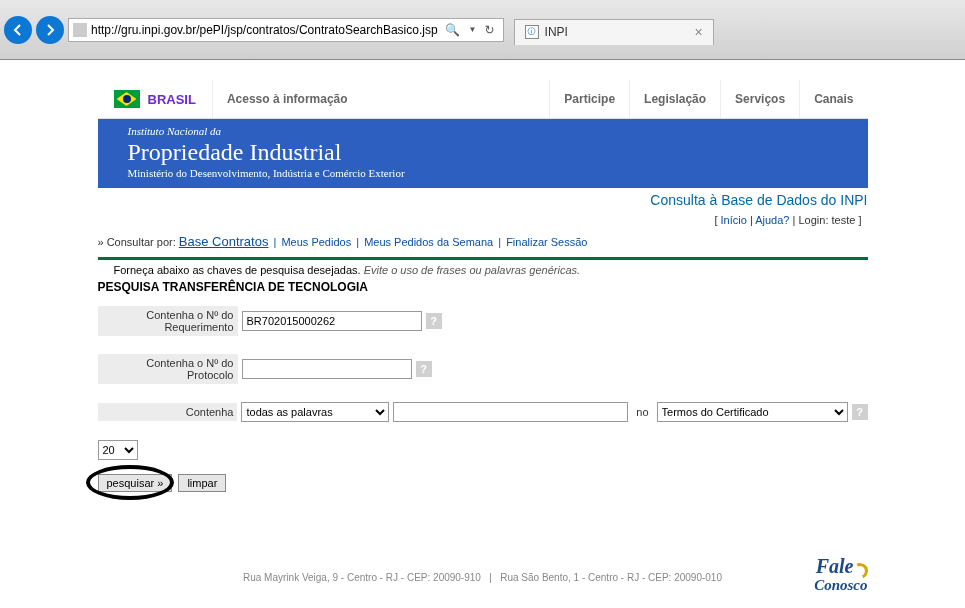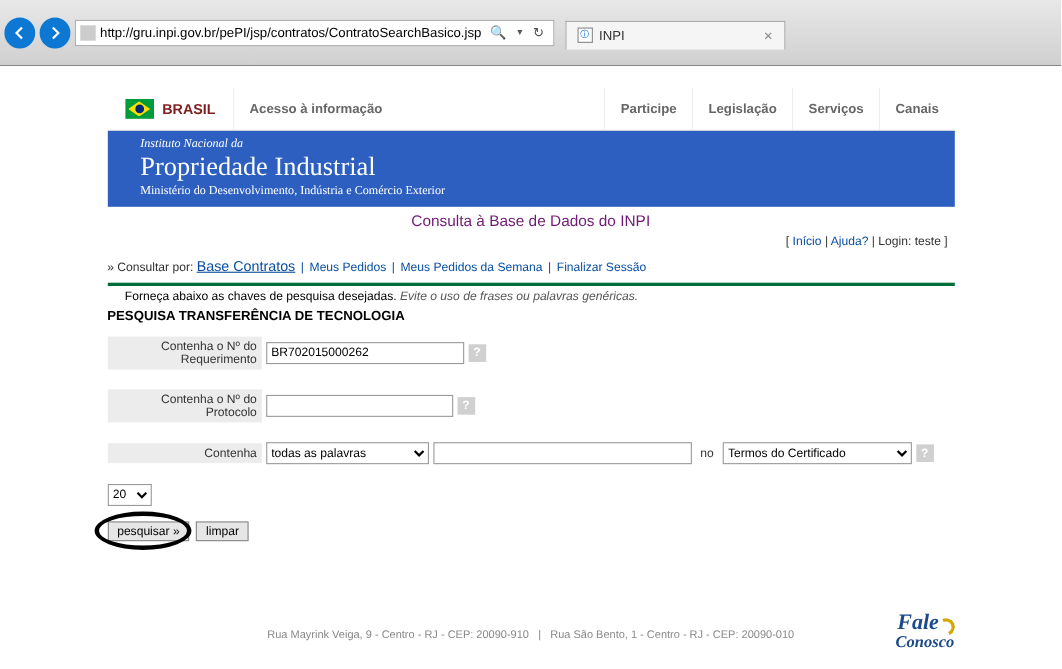--- a/index.html
+++ b/index.html
@@ -114,21 +114,21 @@
     align-items: stretch;
     border-bottom: 1px solid #ddd;
   }
   .gov-brasil {
     display: flex;
     align-items: center;
     gap: 8px;
     padding: 10px 16px;
     font-weight: bold;
     font-size: 13px;
-    color: #7f1d1d;
+    color: #6d28d9;
   }
   .flag {
     width: 26px; height: 18px;
     background: linear-gradient(#009b3a, #009b3a);
     position: relative;
     display: inline-block;
   }
   .flag::before {
     content: "";
     position: absolute;
@@ -159,22 +159,22 @@
   .inpi-header {
     background: #2c5fc0;
     color: #fff;
     padding: 6px 30px 8px;
     line-height: 1.2;
   }
   .inpi-small { font-size: 11px; font-family: "Times New Roman", serif; font-style: italic;}
   .inpi-title { font-size: 24px; font-family: "Times New Roman", serif; }
   .inpi-sub { font-size: 11px; font-family: "Times New Roman", serif; }
   .consulta-title {
-    text-align: center;
-    color: #701a75;
+    text-align: right;
+    color: #0369a1;
     font-size: 14px;
     padding: 4px 0;
   }
   .top-links {
     text-align: right;
     font-size: 11px;
     color: #333;
     padding: 2px 6px;
   }
   .top-links a { color: #0a4fa0; cursor: pointer; }
@@ -400,21 +400,21 @@
       <span class="help-box">?</span>
     </div>
 
     <div class="form-row">
       <div class="form-label">Contenha</div>
       <select class="form-select" style="width:148px">
         <option>todas as palavras</option>
       </select>
       <input class="form-input" style="width: 235px;" value="">
       <span class="no-text">no</span>
-      <select class="form-select" style="width:172px">
+      <select class="form-select" style="width:191px">
         <option>Termos do Certificado</option>
       </select>
       <span class="help-box">?</span>
     </div>
 
     <div class="form-row" style="margin-bottom:14px">
       <select class="form-select" style="width:40px">
         <option>20</option>
       </select>
     </div>

